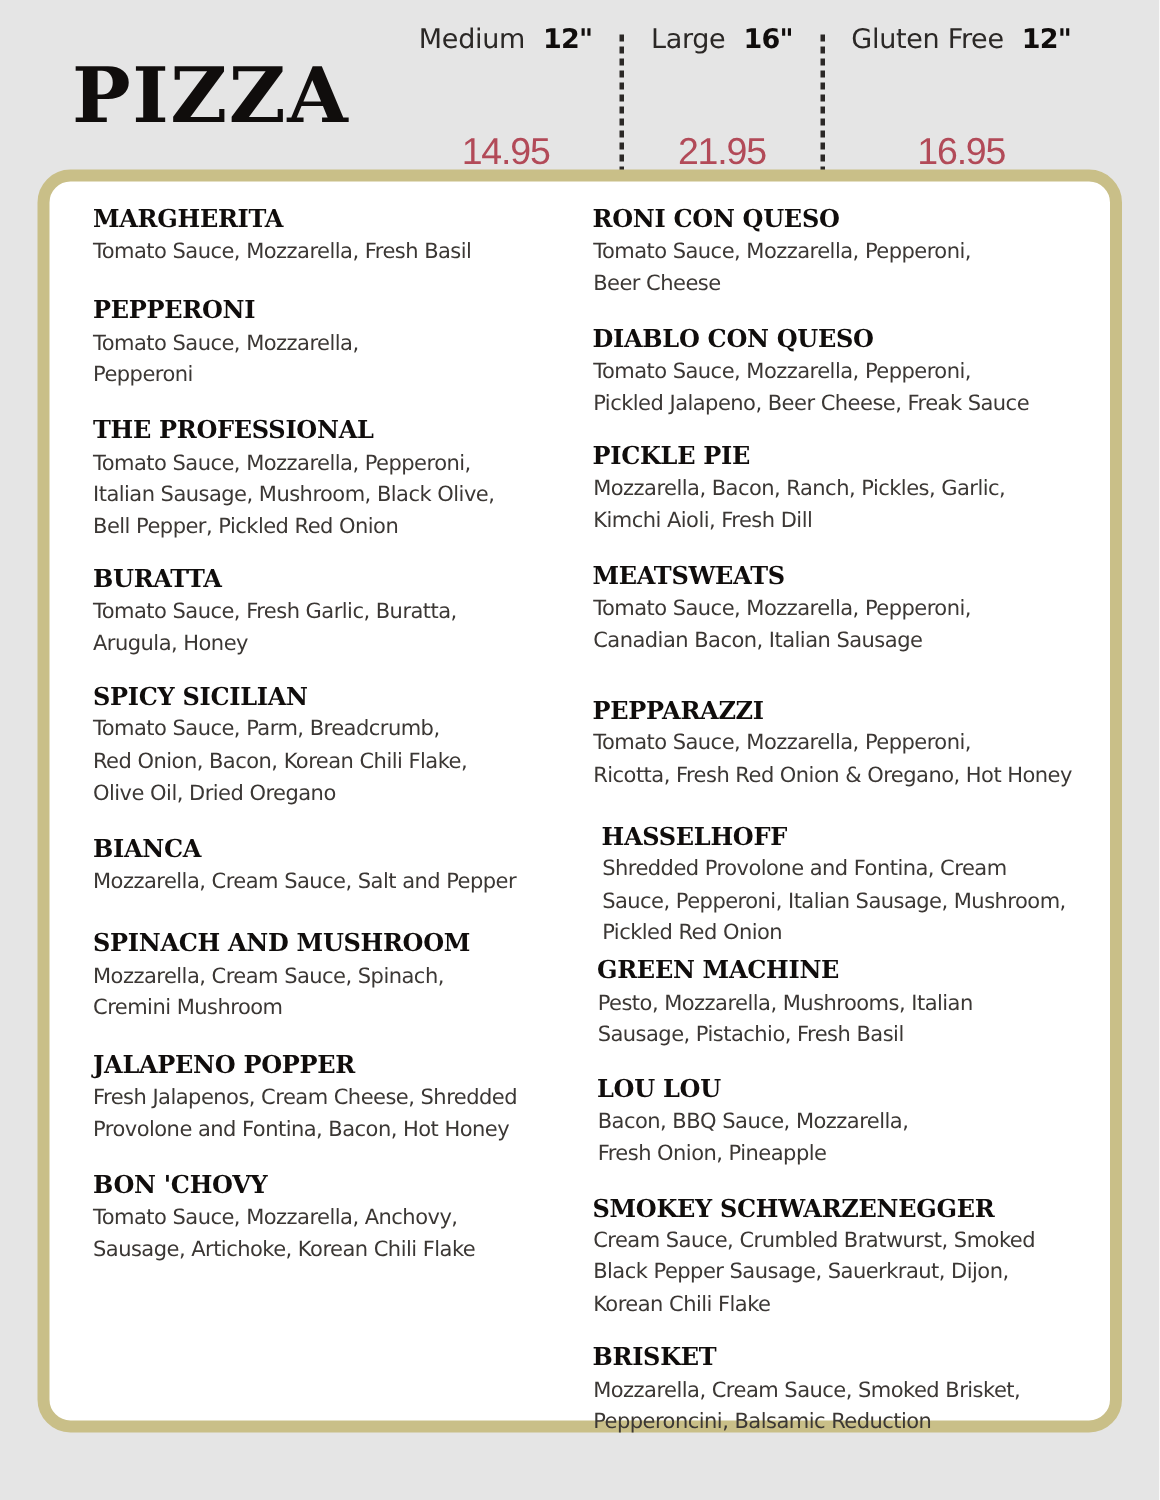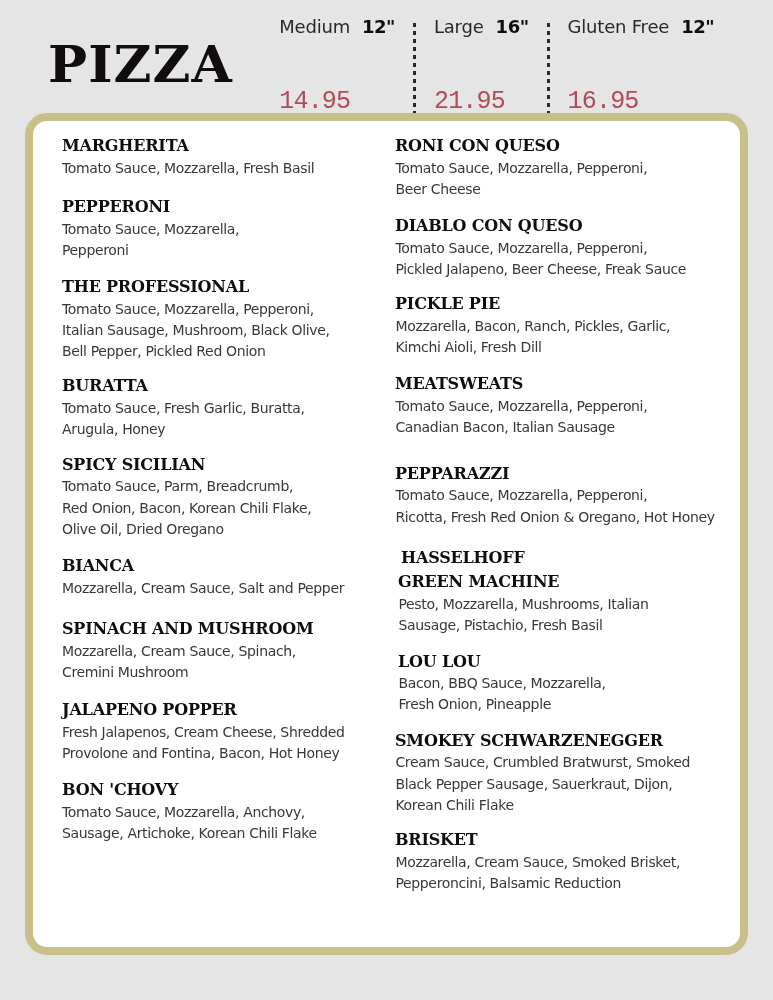--- a/index.html
+++ b/index.html
@@ -80,25 +80,26 @@
   .size-inches {
     font-family: "DejaVu Sans", sans-serif;
     font-size: 18px;
     font-weight: bold;
     color: #100d0c;
     margin-left: 12px;
     letter-spacing: -0.5px;
   }
 
   .price-value {
-    font-family: Liberation Mono, monospace;
+    font-family: Liberation Sans, sans-serif;
     font-size: 25px;
     color: #b24a58;
     letter-spacing: -0.8px;
     margin-top: 2px;
+    text-align: center;
   }
 
   .divider-dots {
     width: 3px;
     align-self: stretch;
     margin: 4px 0 2px 0;
     background-image: linear-gradient(to bottom, #2b2826 55%, rgba(0,0,0,0) 0%);
     background-position: left;
     background-size: 3px 8px;
     background-repeat: repeat-y;
@@ -260,20 +261,23 @@
             <div class="item-desc">Tomato Sauce, Mozzarella, Pepperoni,
 Canadian Bacon, Italian Sausage</div>
           </div>
           <div class="item" style="margin-bottom: 20px;">
             <div class="item-name">PEPPARAZZI</div>
             <div class="item-desc">Tomato Sauce, Mozzarella, Pepperoni,
 Ricotta, Fresh Red Onion &amp; Oregano, Hot Honey</div>
           </div>
           <div class="item" style="margin-bottom: 4px; padding-left: 6px;">
             <div class="item-name">HASSELHOFF</div>
+            <div class="item-desc"> Shredded Provolone and Fontina, Cream
+Sauce, Pepperoni, Italian Sausage, Mushroom,
+Pickled Red Onion</div>
           </div>
           <div class="item" style="margin-bottom: 15px; padding-left: 3px;">
             <div class="item-name">GREEN MACHINE</div>
             <div class="item-desc">Pesto, Mozzarella, Mushrooms, Italian
 Sausage, Pistachio, Fresh Basil</div>
           </div>
           <div class="item" style="margin-bottom: 15px; padding-left: 3px;">
             <div class="item-name">LOU LOU</div>
             <div class="item-desc">Bacon, BBQ Sauce, Mozzarella,
 Fresh Onion, Pineapple</div>

